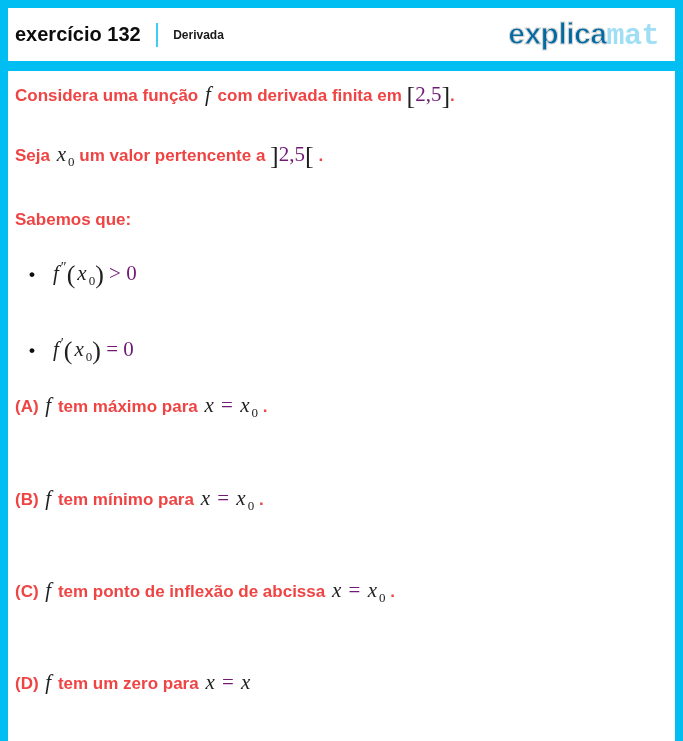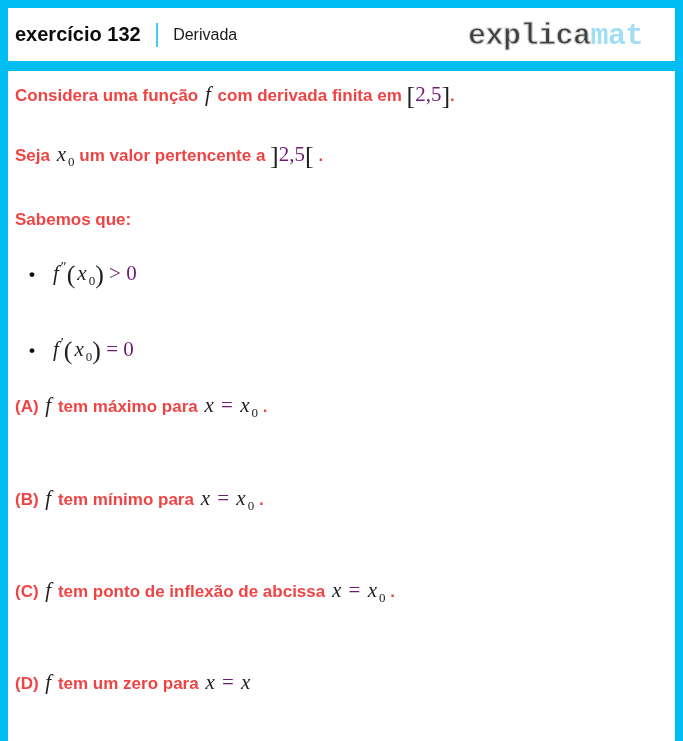--- a/index.html
+++ b/index.html
@@ -11,45 +11,44 @@
     border-bottom:none;
     background:#fff;
     font-family:"Liberation Sans",sans-serif;
     overflow:hidden;
   }
   
   .header{
     height:53px;
     display:flex;align-items:center;
     background:#fff;
-    padding:0 26px 0 7px;
+    padding:0 10px 0 7px;
   }
   .exercise{
     font-weight:bold;font-size:20px;color:#0d0d0d;
   }
   .sep{
     color:var(--accent,#00bdf2);
     font-size:25px;font-weight:300;
     margin:0 13px;opacity:.75;
     transform:translateY(-1px);
   }
   .topic{
-    font-size:16px;color:#1a1a1a;font-weight:400;
+    font-size:12px;color:#1a1a1a;font-weight:700;
   }
   .logo{
     margin-left:auto;
     font-size:30px;font-weight:bold;letter-spacing:-.5px;
     margin-right:6px;
     white-space:nowrap;
   }
   .logo-light{
-    color:#404040;
+    color:#0369a1;
     -webkit-text-stroke:1.1px #d6d6d6;
     text-shadow:0 0 1px #e3e3e3;
-    font-family:Liberation Mono, monospace;
   }
   .logo-accent{color:var(--logo-accent,#9fdef5);font-family:Liberation Mono, monospace;}
   .divider{height:10px;background:var(--accent,#00bdf2);}
   
   .content{padding:8px 10px 0 7px;color:var(--text,#0d0d0d);}
   .line{
     line-height:30px;
     font-size:17px;font-weight:bold;
     white-space:pre-wrap;
   }

